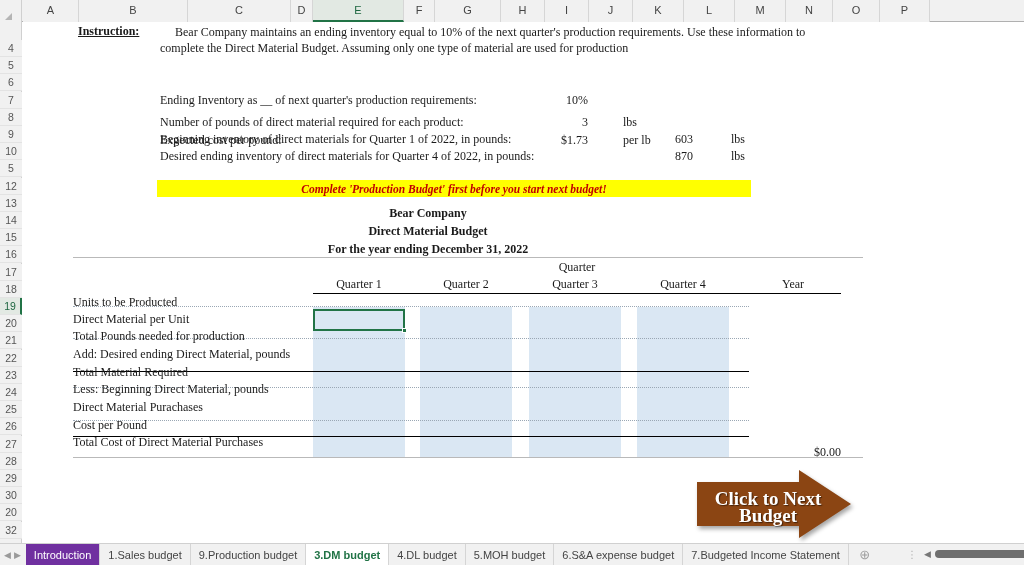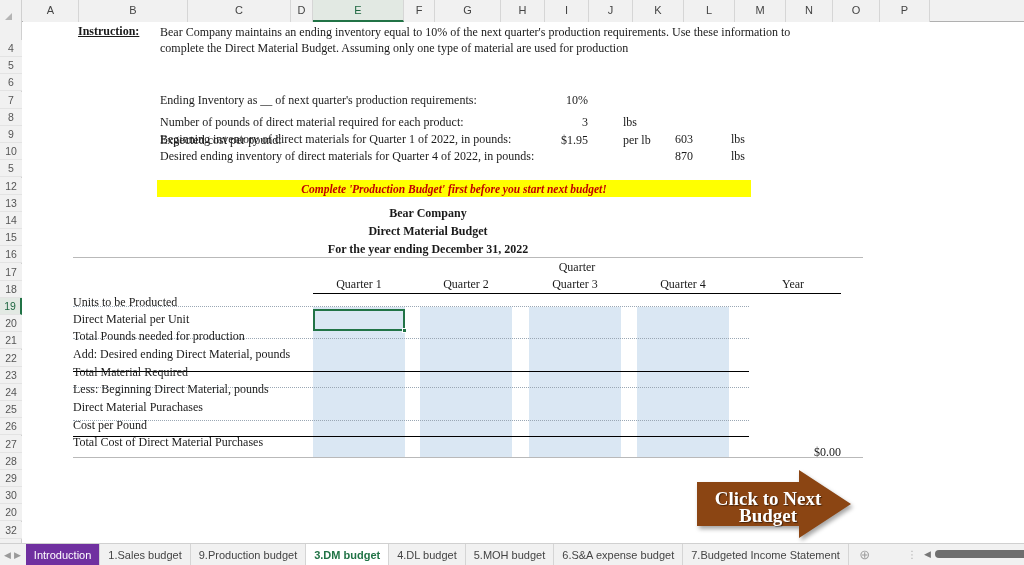--- a/index.html
+++ b/index.html
@@ -248,30 +248,30 @@
 
     <div class="selcell" style="left:290px;top:286px;width:92px;height:22px;"></div>
     <div class="selhandle" style="left:379px;top:305px;"></div>
 
     <div class="warnbar" style="left:134px;top:157px;width:594px;height:17px;">
       <span>Complete 'Production Budget' first before you start next budget!</span>
     </div>
 
     <div id="textlayer">
         <div class="cell b u-line" style="left: 55px; top: 2px;">Instruction:</div>
-        <div class="cell" style="left: 137px; top: 3px; text-align: center;">Bear Company maintains an ending inventory equal to 10% of the next quarter's production requirements. Use these information to</div>
+        <div class="cell" style="left: 152px; top: 3px; text-align: center;">Bear Company maintains an ending inventory equal to 10% of the next quarter's production requirements. Use these information to</div>
         <div class="cell" style="left: 137px; top: 19px;">complete the Direct Material Budget. Assuming only one type of material are used for production</div>
         <div class="cell" style="left: 137px; top: 71px;">Ending Inventory as __ of next quarter's production requirements:</div>
         <div class="cell r" style="left: 505px; top: 71px; width: 60px;">10%</div>
         <div class="cell" style="left: 600px; top: 71px;"></div>
         <div class="cell" style="left: 137px; top: 93px;">Number of pounds of direct material required for each product:</div>
         <div class="cell r" style="left: 505px; top: 93px; width: 60px;">3</div>
         <div class="cell" style="left: 600px; top: 93px;">lbs</div>
         <div class="cell" style="left: 137px; top: 111px;">Expected cost per pound:</div>
-        <div class="cell r" style="left: 505px; top: 111px; width: 60px;">$1.95</div>
+        <div class="cell r" style="left: 505px; top: 111px; width: 60px;">$1.73</div>
         <div class="cell" style="left: 600px; top: 111px;">per lb</div>
         <div class="cell" style="left: 137px; top: 110px;">Beginning inventory of direct materials for Quarter 1 of 2022, in pounds:</div>
         <div class="cell r" style="left: 620px; top: 110px; width: 50px;">603</div>
         <div class="cell" style="left: 708px; top: 110px;">lbs</div>
         <div class="cell" style="left: 137px; top: 127px;">Desired ending inventory of direct materials for Quarter 4 of 2022, in pounds:</div>
         <div class="cell r" style="left: 620px; top: 127px; width: 50px;">870</div>
         <div class="cell" style="left: 708px; top: 127px;">lbs</div>
         <div class="cell b c" style="left: 290px; top: 184px; width: 230px;">Bear Company</div>
         <div class="cell b c" style="left: 290px; top: 202px; width: 230px;">Direct Material Budget</div>
         <div class="cell b c" style="left: 265px; top: 220px; width: 280px;">For the year ending December 31, 2022</div>

